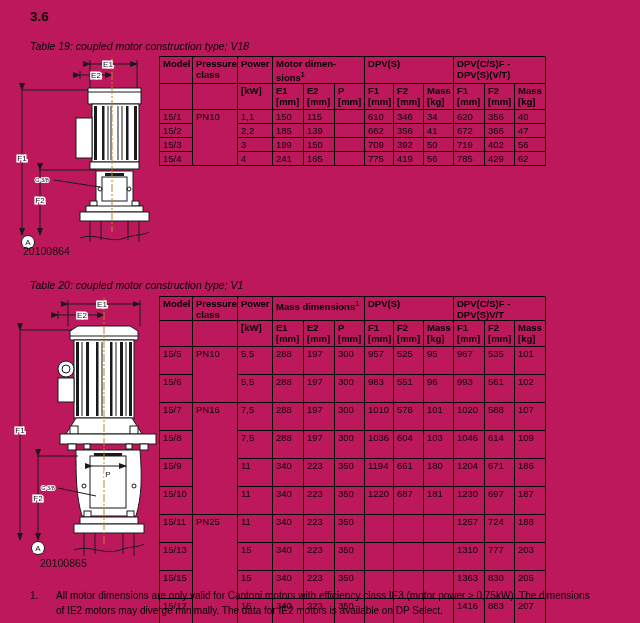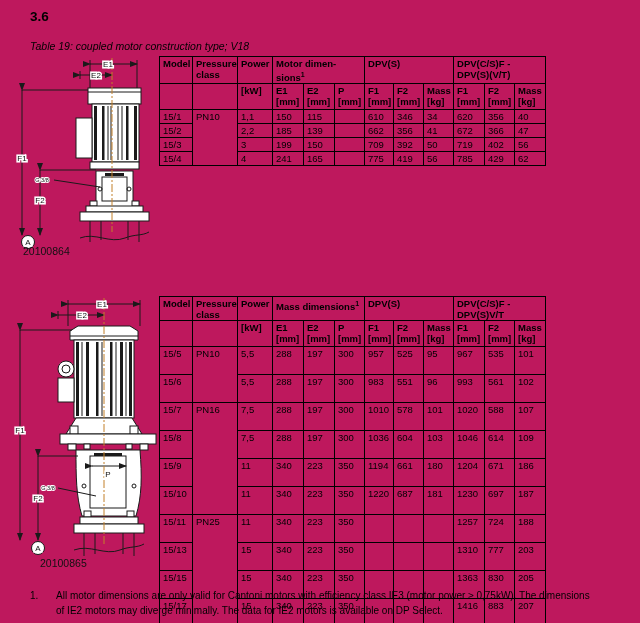--- a/index.html
+++ b/index.html
@@ -236,20 +236,21 @@
           <td>775</td>
           <td>419</td>
           <td>56</td>
           <td>785</td>
           <td>429</td>
           <td>62</td>
         </tr>
       </tbody>
   </table>
 
+  <div class="tbl-caption cap2">Table 20: coupled motor construction type; V1</div>
 
   <svg class="fig fig2" width="150" height="260" viewBox="0 0 150 260">
     <defs>
       <marker id="ar2" markerWidth="8" markerHeight="6" refX="7" refY="3" orient="auto" markerUnits="userSpaceOnUse">
         <path d="M0,0 L8,3 L0,6 Z" fill="#1a1a1a"></path>
       </marker>
     </defs>
     <g stroke="#1a1a1a" stroke-width="1" fill="none">
 
       <line x1="58" y1="8" x2="130" y2="8" marker-start="url(#ar2)" marker-end="url(#ar2)"></line>

